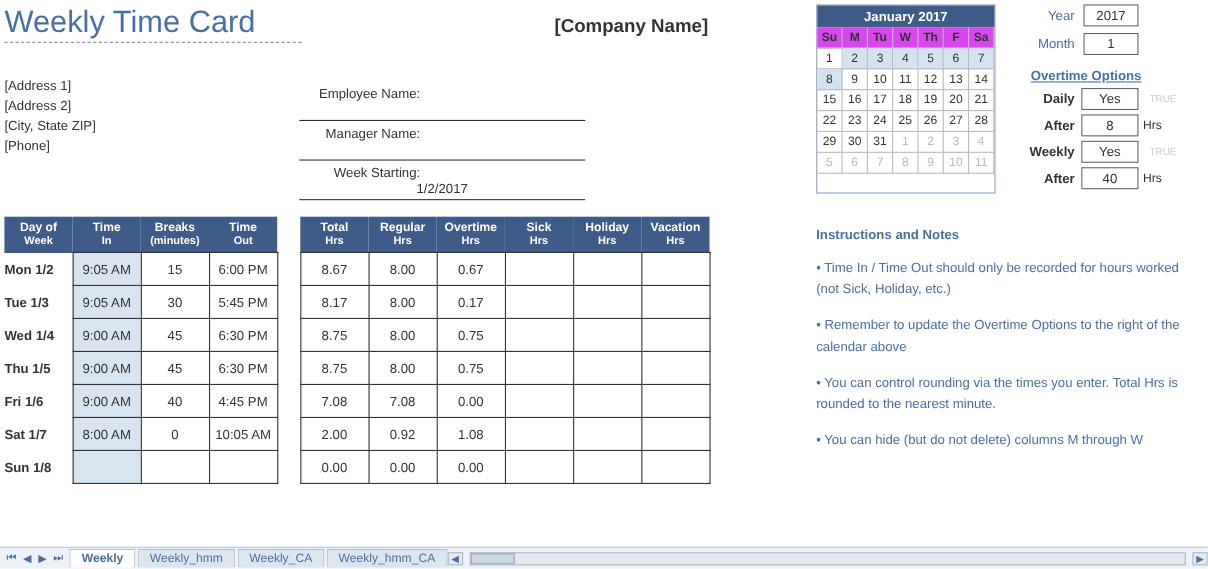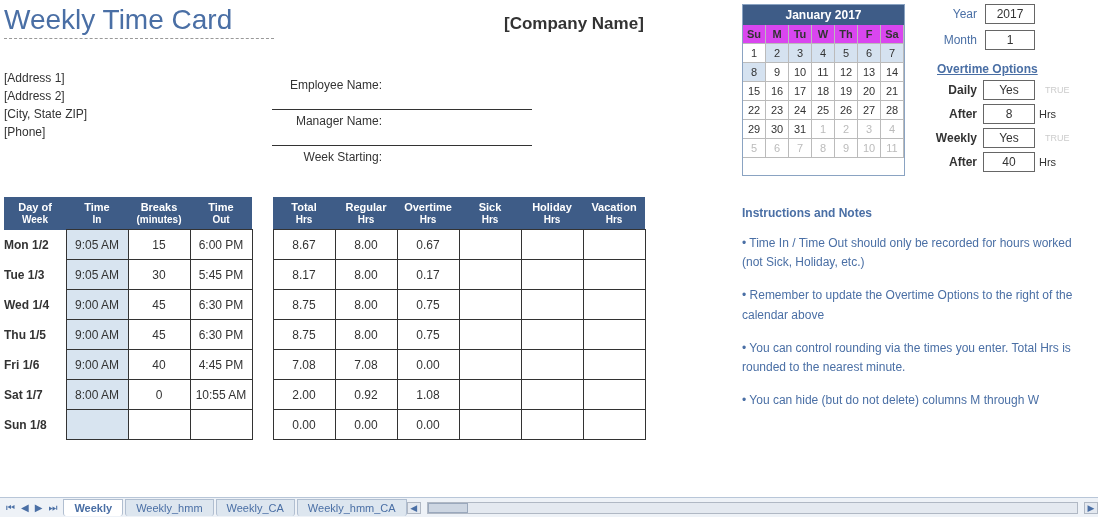--- a/index.html
+++ b/index.html
@@ -76,20 +76,21 @@
       <div class="field-row">
         <div class="field-label">Employee Name:</div>
         <div class="field-line"></div>
       </div>
       <div class="field-row">
         <div class="field-label">Manager Name:</div>
         <div class="field-line"></div>
       </div>
       <div class="field-row">
         <div class="field-label">Week Starting:</div>
+        <div class="field-line val">1/2/2017</div>
       </div>
     </div>
     <div class="tables">
       <table class="t1">
         <thead>
             <tr id="t1-hdr">
               <th class="hdr">Day of<br><span class="sub">Week</span></th>
               <th class="hdr">Time<br><span class="sub">In</span></th>
               <th class="hdr">Breaks<br><span class="sub">(minutes)</span></th>
               <th class="hdr">Time<br><span class="sub">Out</span></th>
@@ -123,21 +124,21 @@
             <tr>
               <td class="dcell dcell-col">Fri 1/6</td>
               <td class="cell sel-cell">9:00 AM</td>
               <td class="cell">40</td>
               <td class="cell">4:45 PM</td>
             </tr>
             <tr>
               <td class="dcell dcell-col">Sat 1/7</td>
               <td class="cell sel-cell">8:00 AM</td>
               <td class="cell">0</td>
-              <td class="cell">10:55 AM</td>
+              <td class="cell">10:05 AM</td>
             </tr>
             <tr>
               <td class="dcell dcell-col">Sun 1/8</td>
               <td class="cell sel-cell"></td>
               <td class="cell"></td>
               <td class="cell"></td>
             </tr>
           </tbody>
       </table>
       <table class="t2">

